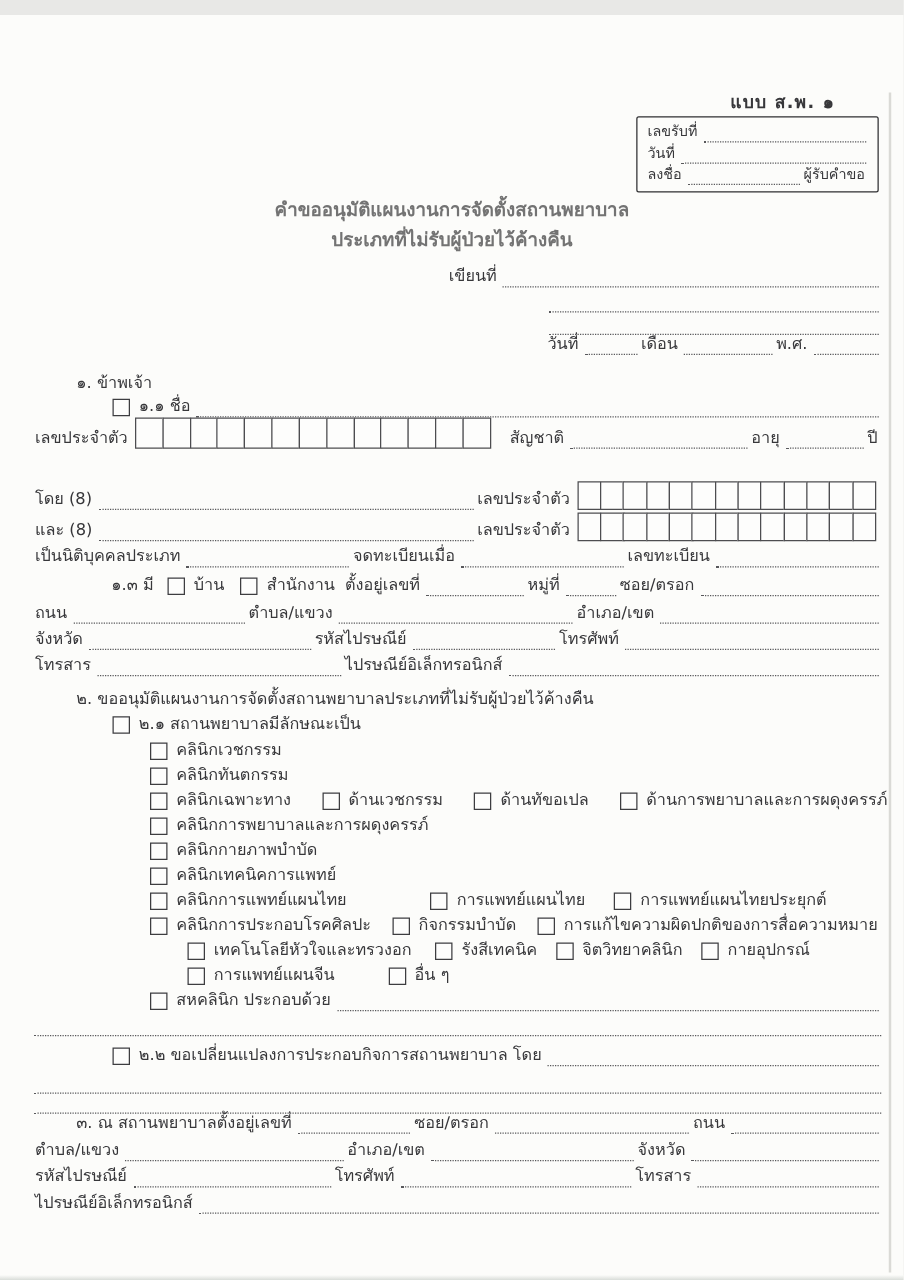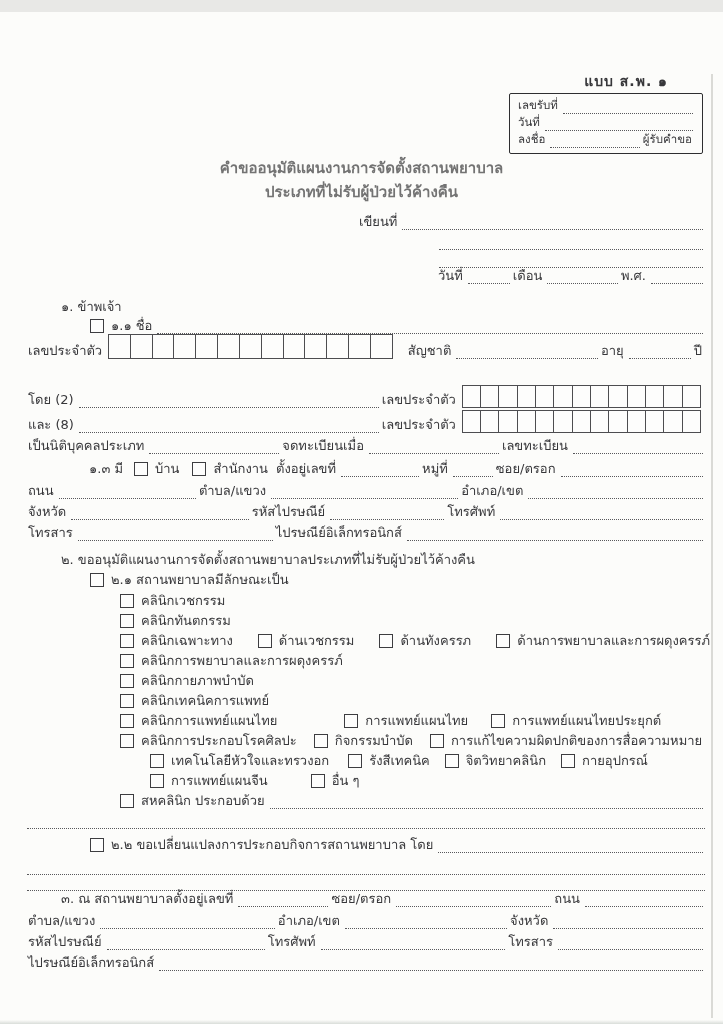--- a/index.html
+++ b/index.html
@@ -107,21 +107,21 @@
       </span>
     <span class="lbl" style="margin-left:10px;">สัญชาติ</span>
     <span class="dl grow"></span>
     <span class="lbl">อายุ</span>
     <span class="dl" style="flex:0 0 62px;"></span>
     <span class="lbl">ปี</span>
   </div>
 
 
   <div class="r" style="top:371px;height:25px;">
-    <span class="lbl">โดย (2)</span>
+    <span class="lbl">โดย (8)</span>
     <span class="dl grow"></span>
     <span class="lbl">เลขประจำตัว</span>
     <span class="idgrp small">
         <span class="idcell"></span>
         <span class="idcell"></span>
         <span class="idcell"></span>
         <span class="idcell"></span>
         <span class="idcell"></span>
         <span class="idcell"></span>
         <span class="idcell"></span>
@@ -232,21 +232,21 @@
     <span class="g">
       <span class="cb"></span>
       <span class="lbl">คลินิกเฉพาะทาง</span>
     </span>
     <span class="g" style="margin-left:20px;">
       <span class="cb"></span>
       <span class="lbl">ด้านเวชกรรม</span>
     </span>
     <span class="g" style="margin-left:20px;">
       <span class="cb"></span>
-      <span class="lbl">ด้านทังครรภ</span>
+      <span class="lbl">ด้านทัขอเปล</span>
     </span>
     <span class="g" style="margin-left:20px;align-items:flex-end;">
       <span class="cb"></span>
       <span class="lbl">ด้านการพยาบาลและการผดุงครรภ์</span>
     </span>
   </div>
 
   <div class="r" style="top:638px;">
     <span style="width:91px;flex:0 0 auto;"></span>
     <span class="cb"></span>

